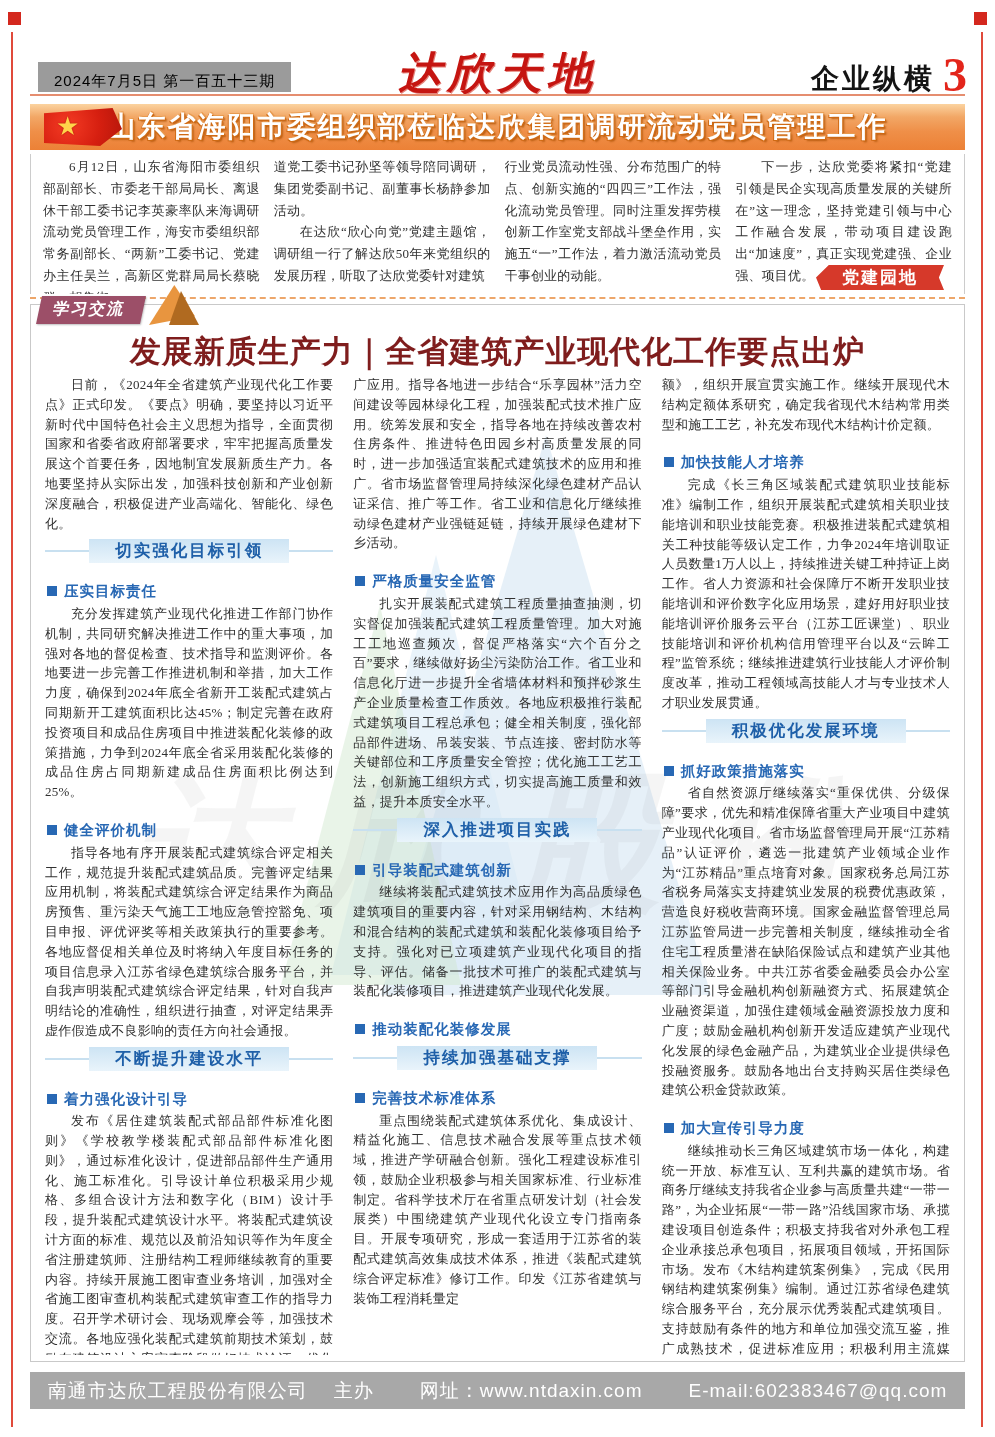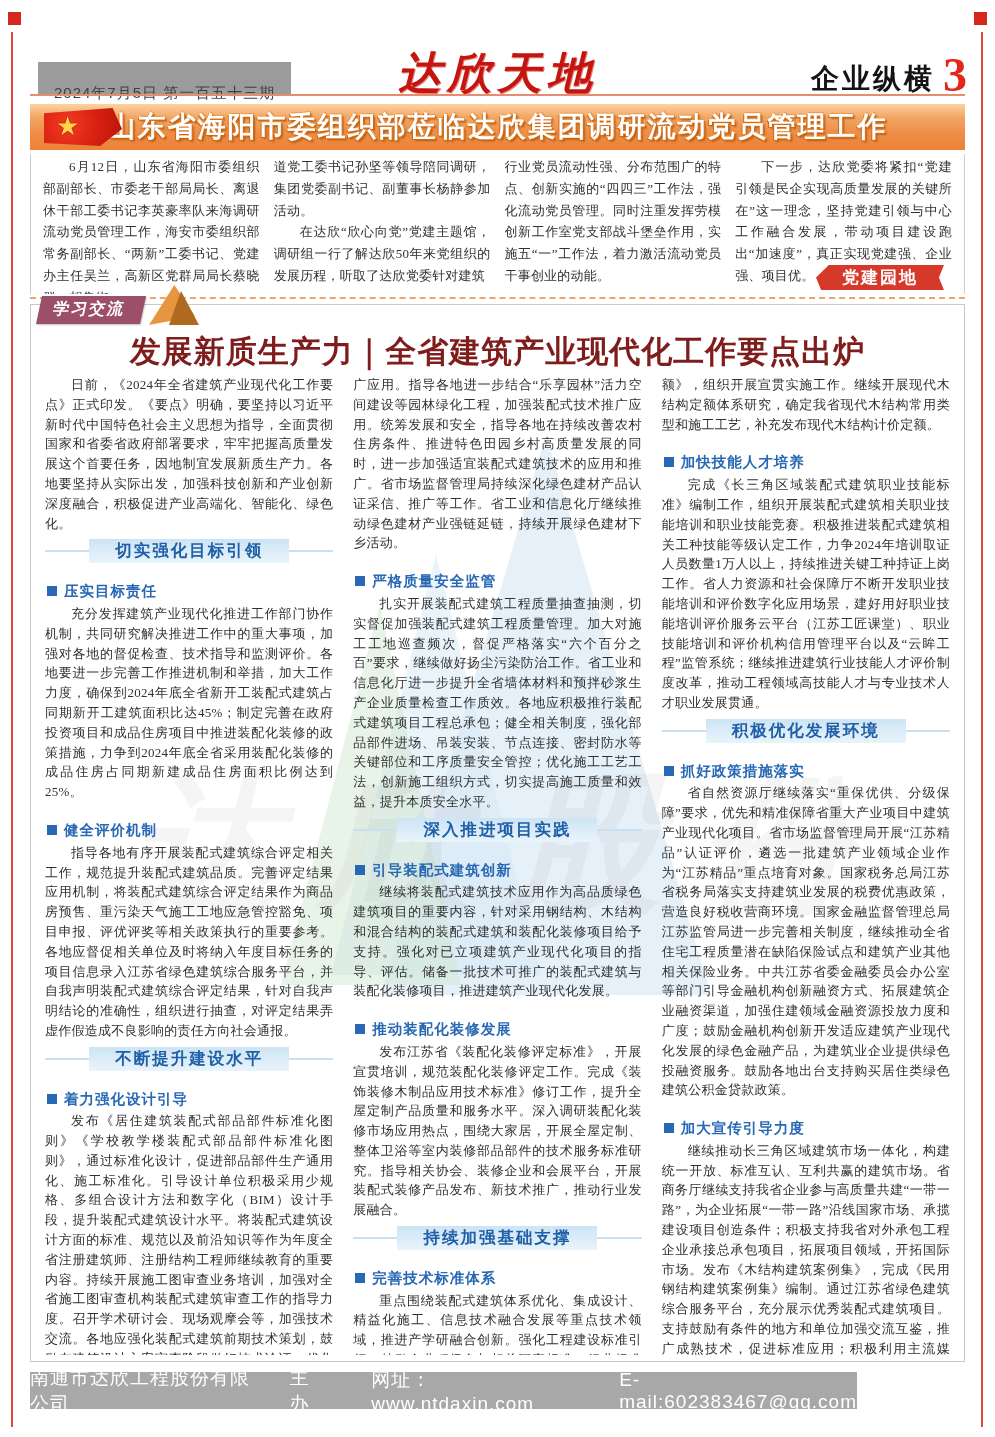--- a/index.html
+++ b/index.html
@@ -12,21 +12,21 @@
   }
   
   .corner { position:absolute; width:13px; height:13px; background:#d4281e; top:12px; }
   .corner.left { left:8px; } .corner.right { left:974px; }
   .redline { position:absolute; width:2px; top:32px; bottom:10px; background:#e04a3a; }
   .redline.left { left:11px; } .redline.right { left:981px; }
 
   
   .date-box {
     position:absolute; left:38px; top:62px; height:30px; line-height:30px;
-    padding:16px 16px; background:#9b9b9b; color:#404040;
+    padding:4px 16px; background:#9b9b9b; color:#000000;
     font-family:"Liberation Sans","DejaVu Sans",sans-serif; font-size:15px; letter-spacing:1px;
   }
   .masthead {
     position:absolute; left:0; right:0; top:44px; text-align:center;
     color:#c51511; font-size:44px; font-weight:900; font-style:italic;
     letter-spacing:6px; text-shadow:1px 1px 0 #e4837b;
   }
   .right-label { position:absolute; right:28px; top:52px; display:flex; align-items:center; }
   .section-label { font-size:28px; font-weight:900; color:#141414; letter-spacing:3px; margin-top:8px; }
   .page-number { font-size:48px; font-weight:900; color:#e3251b; margin-left:8px; line-height:44px; }
@@ -119,21 +119,21 @@
     background:linear-gradient(180deg,#cde4f4 0%,#e9f4fb 100%);
     color:#1e5fa8; font-family:"Liberation Sans","DejaVu Sans",sans-serif;
     font-size:16.5px; font-weight:900; letter-spacing:2px;
   }
   .sub-head { margin:19px 0 2px 0; color:#2868b4;
     font-family:"Liberation Sans","DejaVu Sans",sans-serif; font-size:14.5px; font-weight:700; letter-spacing:1px; }
   .sq { display:inline-block; width:10px; height:10px; background:#2868b4; margin:0 7px 0 2px; }
 
   
   .footer-bar {
-    position:absolute; left:30px; top:1372px; width:827px; height:37px;
+    position:absolute; left:30px; top:1372px; width:935px; height:37px;
     background:#a8a8a8; color:#ffffff;
     display:flex; align-items:center; justify-content:center; gap:46px;
     font-family:"Liberation Sans","DejaVu Sans",sans-serif; font-size:19px; letter-spacing:1px;
   }
   .footer-bar .grp { display:flex; gap:26px; }
 </style>
 </head>
 <body>
 
 <div class="page">
@@ -208,21 +208,20 @@
           <p class="body-p ind">积极推动装配式建造适宜技术在市政、轨道交通、园林、村镇建设及城市更新等领域的试点和推</p>
         </div>
         <div class="main-col">
           <p class="body-p">广应用。指导各地进一步结合“乐享园林”活力空间建设等园林绿化工程，加强装配式技术推广应用。统筹发展和安全，指导各地在持续改善农村住房条件、推进特色田园乡村高质量发展的同时，进一步加强适宜装配式建筑技术的应用和推广。省市场监督管理局持续深化绿色建材产品认证采信、推广等工作。省工业和信息化厅继续推动绿色建材产业强链延链，持续开展绿色建材下乡活动。</p>
           <div class="sub-head"><span class="sq"></span>严格质量安全监管</div>
           <p class="body-p ind">扎实开展装配式建筑工程质量抽查抽测，切实督促加强装配式建筑工程质量管理。加大对施工工地巡查频次，督促严格落实“六个百分之百”要求，继续做好扬尘污染防治工作。省工业和信息化厅进一步提升全省墙体材料和预拌砂浆生产企业质量检查工作质效。各地应积极推行装配式建筑项目工程总承包；健全相关制度，强化部品部件进场、吊装安装、节点连接、密封防水等关键部位和工序质量安全管控；优化施工工艺工法，创新施工组织方式，切实提高施工质量和效益，提升本质安全水平。</p>
           <div class="sec-head"><span class="sec-head-box">深入推进项目实践</span></div>
           <div class="sub-head"><span class="sq"></span>引导装配式建筑创新</div>
           <p class="body-p ind">继续将装配式建筑技术应用作为高品质绿色建筑项目的重要内容，针对采用钢结构、木结构和混合结构的装配式建筑和装配化装修项目给予支持。强化对已立项建筑产业现代化项目的指导、评估。储备一批技术可推广的装配式建筑与装配化装修项目，推进建筑产业现代化发展。</p>
           <div class="sub-head"><span class="sq"></span>推动装配化装修发展</div>
-          <p class="body-p ind">发布江苏省《装配化装修评定标准》，开展宣贯培训，规范装配化装修评定工作。完成《装饰装修木制品应用技术标准》修订工作，提升全屋定制产品质量和服务水平。深入调研装配化装修市场应用热点，围绕大家居，开展全屋定制、整体卫浴等室内装修部品部件的技术服务标准研究。指导相关协会、装修企业和会展平台，开展装配式装修产品发布、新技术推广，推动行业发展融合。</p>
           <div class="sec-head"><span class="sec-head-box">持续加强基础支撑</span></div>
           <div class="sub-head"><span class="sq"></span>完善技术标准体系</div>
           <p class="body-p ind">重点围绕装配式建筑体系优化、集成设计、精益化施工、信息技术融合发展等重点技术领域，推进产学研融合创新。强化工程建设标准引领，鼓励企业积极参与相关国家标准、行业标准制定。省科学技术厅在省重点研发计划（社会发展类）中围绕建筑产业现代化设立专门指南条目。开展专项研究，形成一套适用于江苏省的装配式建筑高效集成技术体系，推进《装配式建筑综合评定标准》修订工作。印发《江苏省建筑与装饰工程消耗量定</p>
         </div>
         <div class="main-col">
           <p class="body-p">额》，组织开展宣贯实施工作。继续开展现代木结构定额体系研究，确定我省现代木结构常用类型和施工工艺，补充发布现代木结构计价定额。</p>
           <div class="sub-head"><span class="sq"></span>加快技能人才培养</div>
           <p class="body-p ind">完成《长三角区域装配式建筑职业技能标准》编制工作，组织开展装配式建筑相关职业技能培训和职业技能竞赛。积极推进装配式建筑相关工种技能等级认定工作，力争2024年培训取证人员数量1万人以上，持续推进关键工种持证上岗工作。省人力资源和社会保障厅不断开发职业技能培训和评价数字化应用场景，建好用好职业技能培训评价服务云平台（江苏工匠课堂）、职业技能培训和评价机构信用管理平台以及“云眸工程”监管系统；继续推进建筑行业技能人才评价制度改革，推动工程领域高技能人才与专业技术人才职业发展贯通。</p>
           <div class="sec-head"><span class="sec-head-box">积极优化发展环境</span></div>
           <div class="sub-head"><span class="sq"></span>抓好政策措施落实</div>

